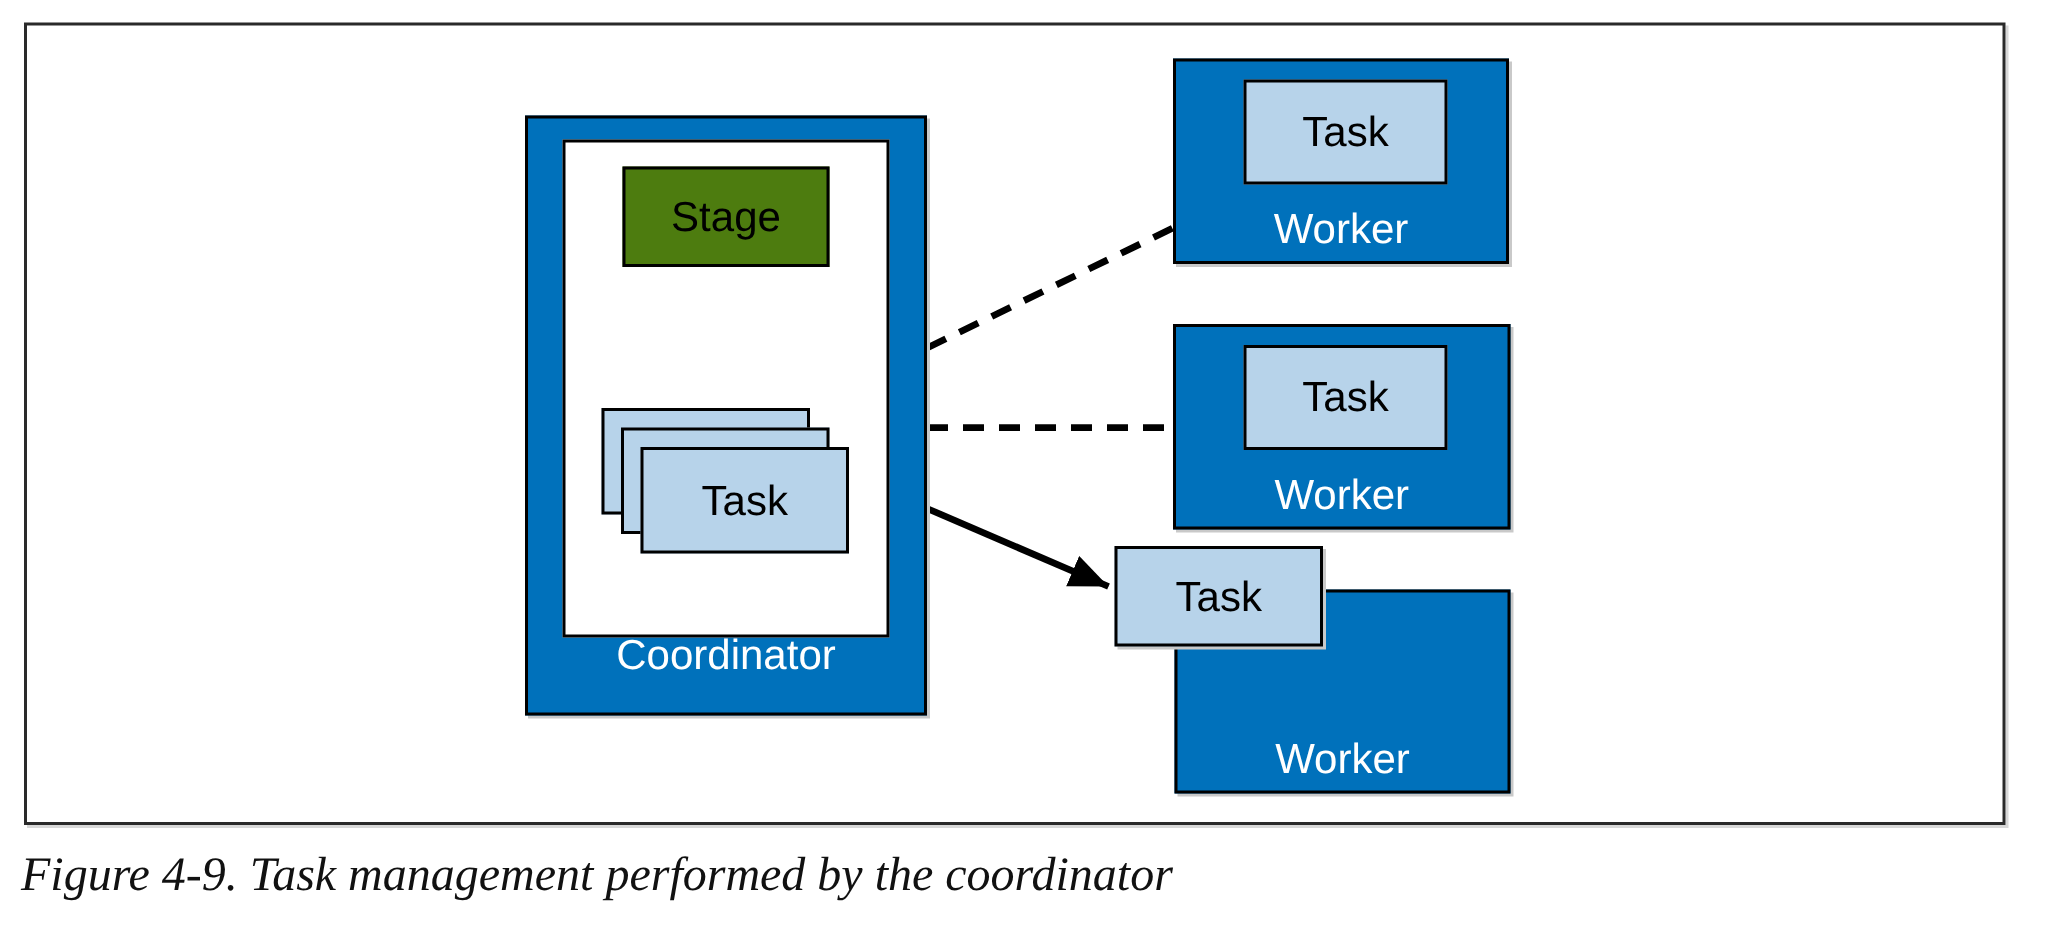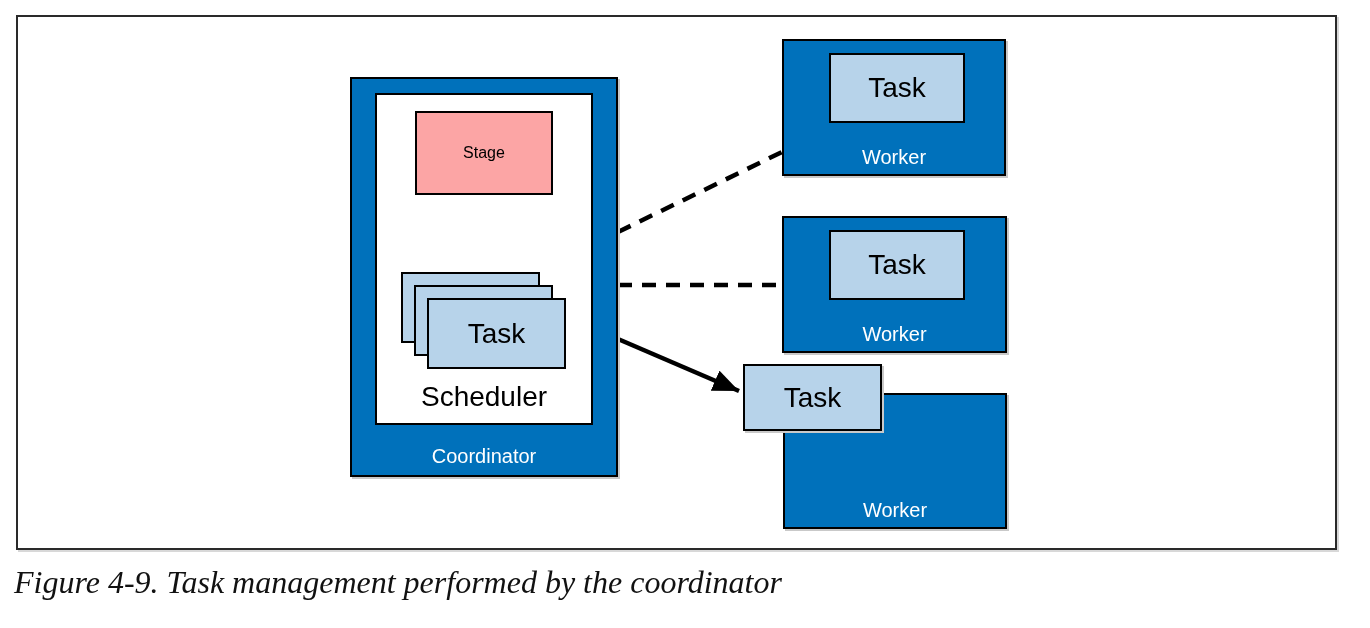--- a/index.html
+++ b/index.html
@@ -25,42 +25,42 @@
   .blue-box {
     background: #0071bb;
     border: 2.5px solid #000000;
     box-shadow: 2px 2px 0 #c9c9c9;
   }
   .coordinator { left: 332px; top: 60px; width: 268px; height: 400px; }
   .coordinator-label, .worker-label {
     position: absolute; left: 0; right: 0;
     text-align: center;
     color: #ffffff;
-    font-size: 20px;
+    font-size: 28px;
   }
-  .coordinator-label { bottom: 7px; }
+  .coordinator-label { bottom: 22px; }
   .scheduler {
     position: absolute; left: 23px; top: 14px;
     width: 218px; height: 332px;
     background: #ffffff;
     border: 2px solid #000000;
   }
   .scheduler-label {
     position: absolute; left: 0; right: 0; bottom: 10px;
     text-align: center;
     color: #000000;
     font-size: 28px;
   }
   .stage {
     position: absolute; left: 38px; top: 16px;
-    width: 138px; height: 84px;
-    background: #fca5a5;
+    width: 138px; height: 67px;
+    background: #4d7c0f;
     border: 2px solid #000000;
     display: flex; align-items: center; justify-content: center;
-    font-size: 16px; color: #000000;
+    font-size: 28px; color: #000000;
   }
   .task-stack {
     position: absolute; left: 24px; top: 177px;
     width: 165px; height: 97px;
   }
   .task-card {
     position: absolute;
     width: 139px; height: 71px;
     background: #b7d3ea;
     border: 2px solid #000000;
@@ -118,21 +118,20 @@
   </svg>
 
   <div class="box blue-box coordinator">
     <div class="scheduler">
       <div class="stage">Stage</div>
       <div class="task-stack">
         <div class="task-card c0"></div>
         <div class="task-card c1"></div>
         <div class="task-card c2">Task</div>
       </div>
-      <div class="scheduler-label">Scheduler</div>
     </div>
     <div class="coordinator-label">Coordinator</div>
   </div>
 
   <div class="box blue-box worker-1">
     <div class="task-inner">Task</div>
     <div class="worker-label">Worker</div>
   </div>
 
   <div class="box blue-box worker-2">

